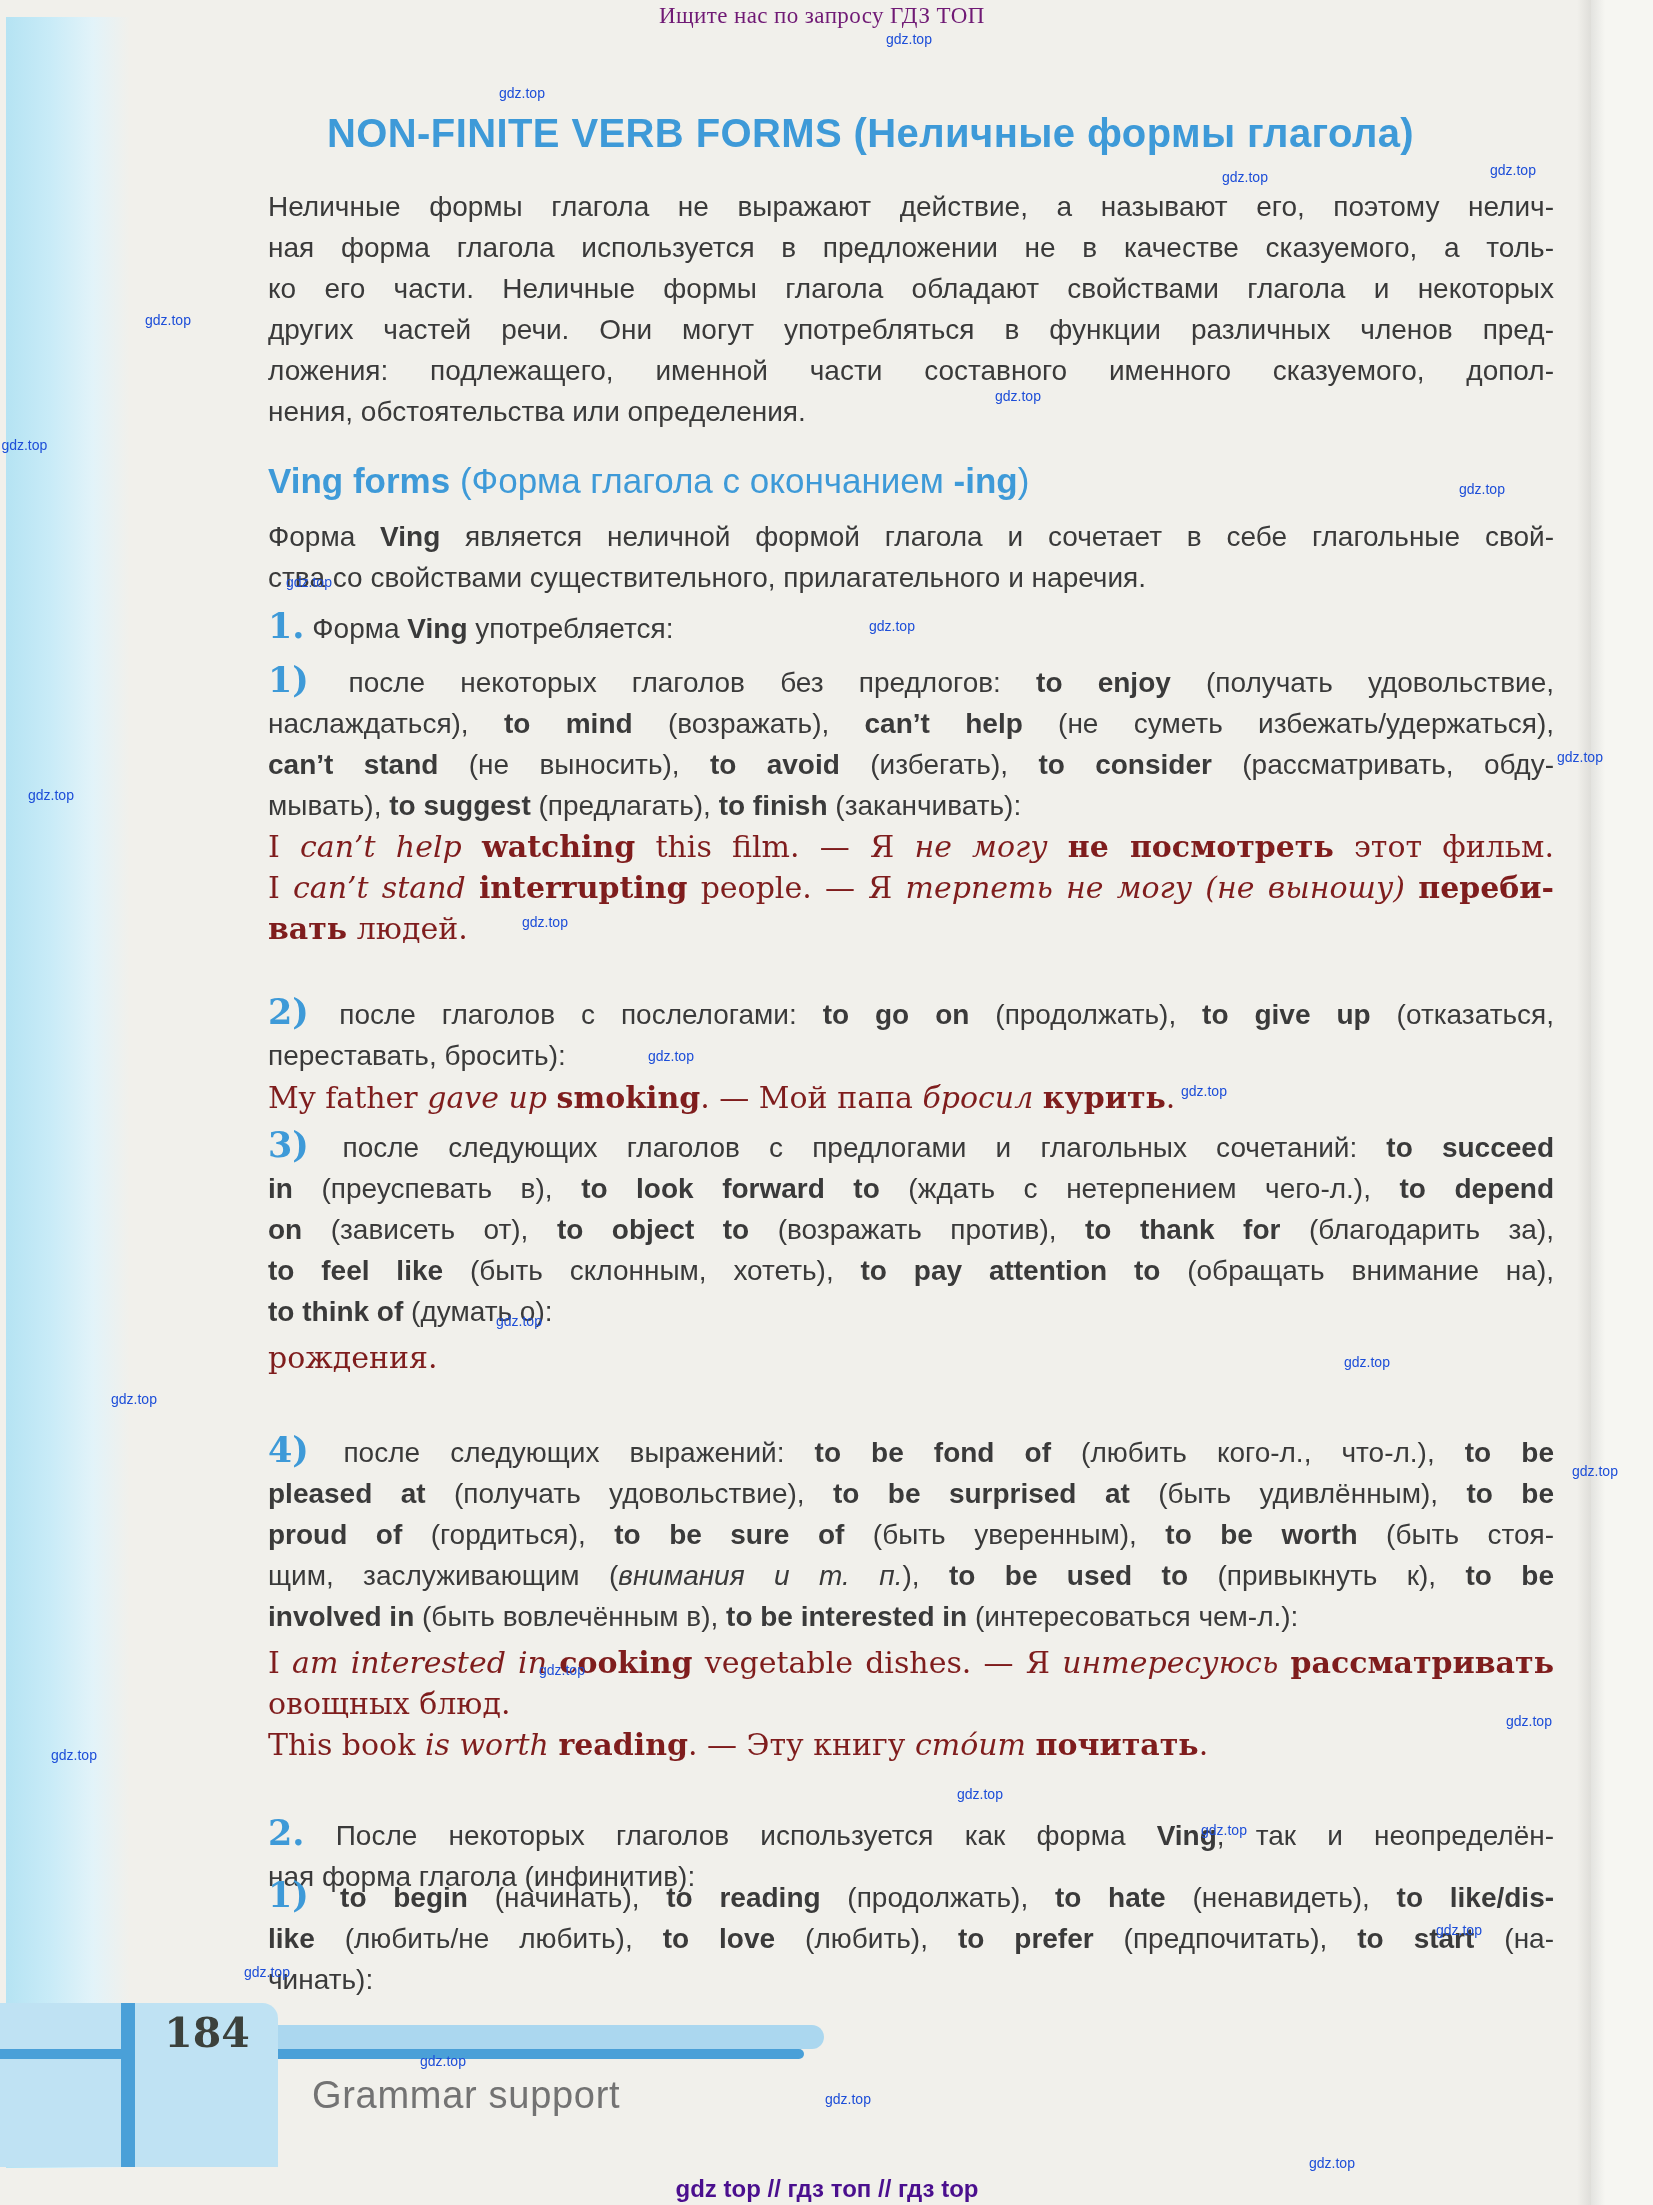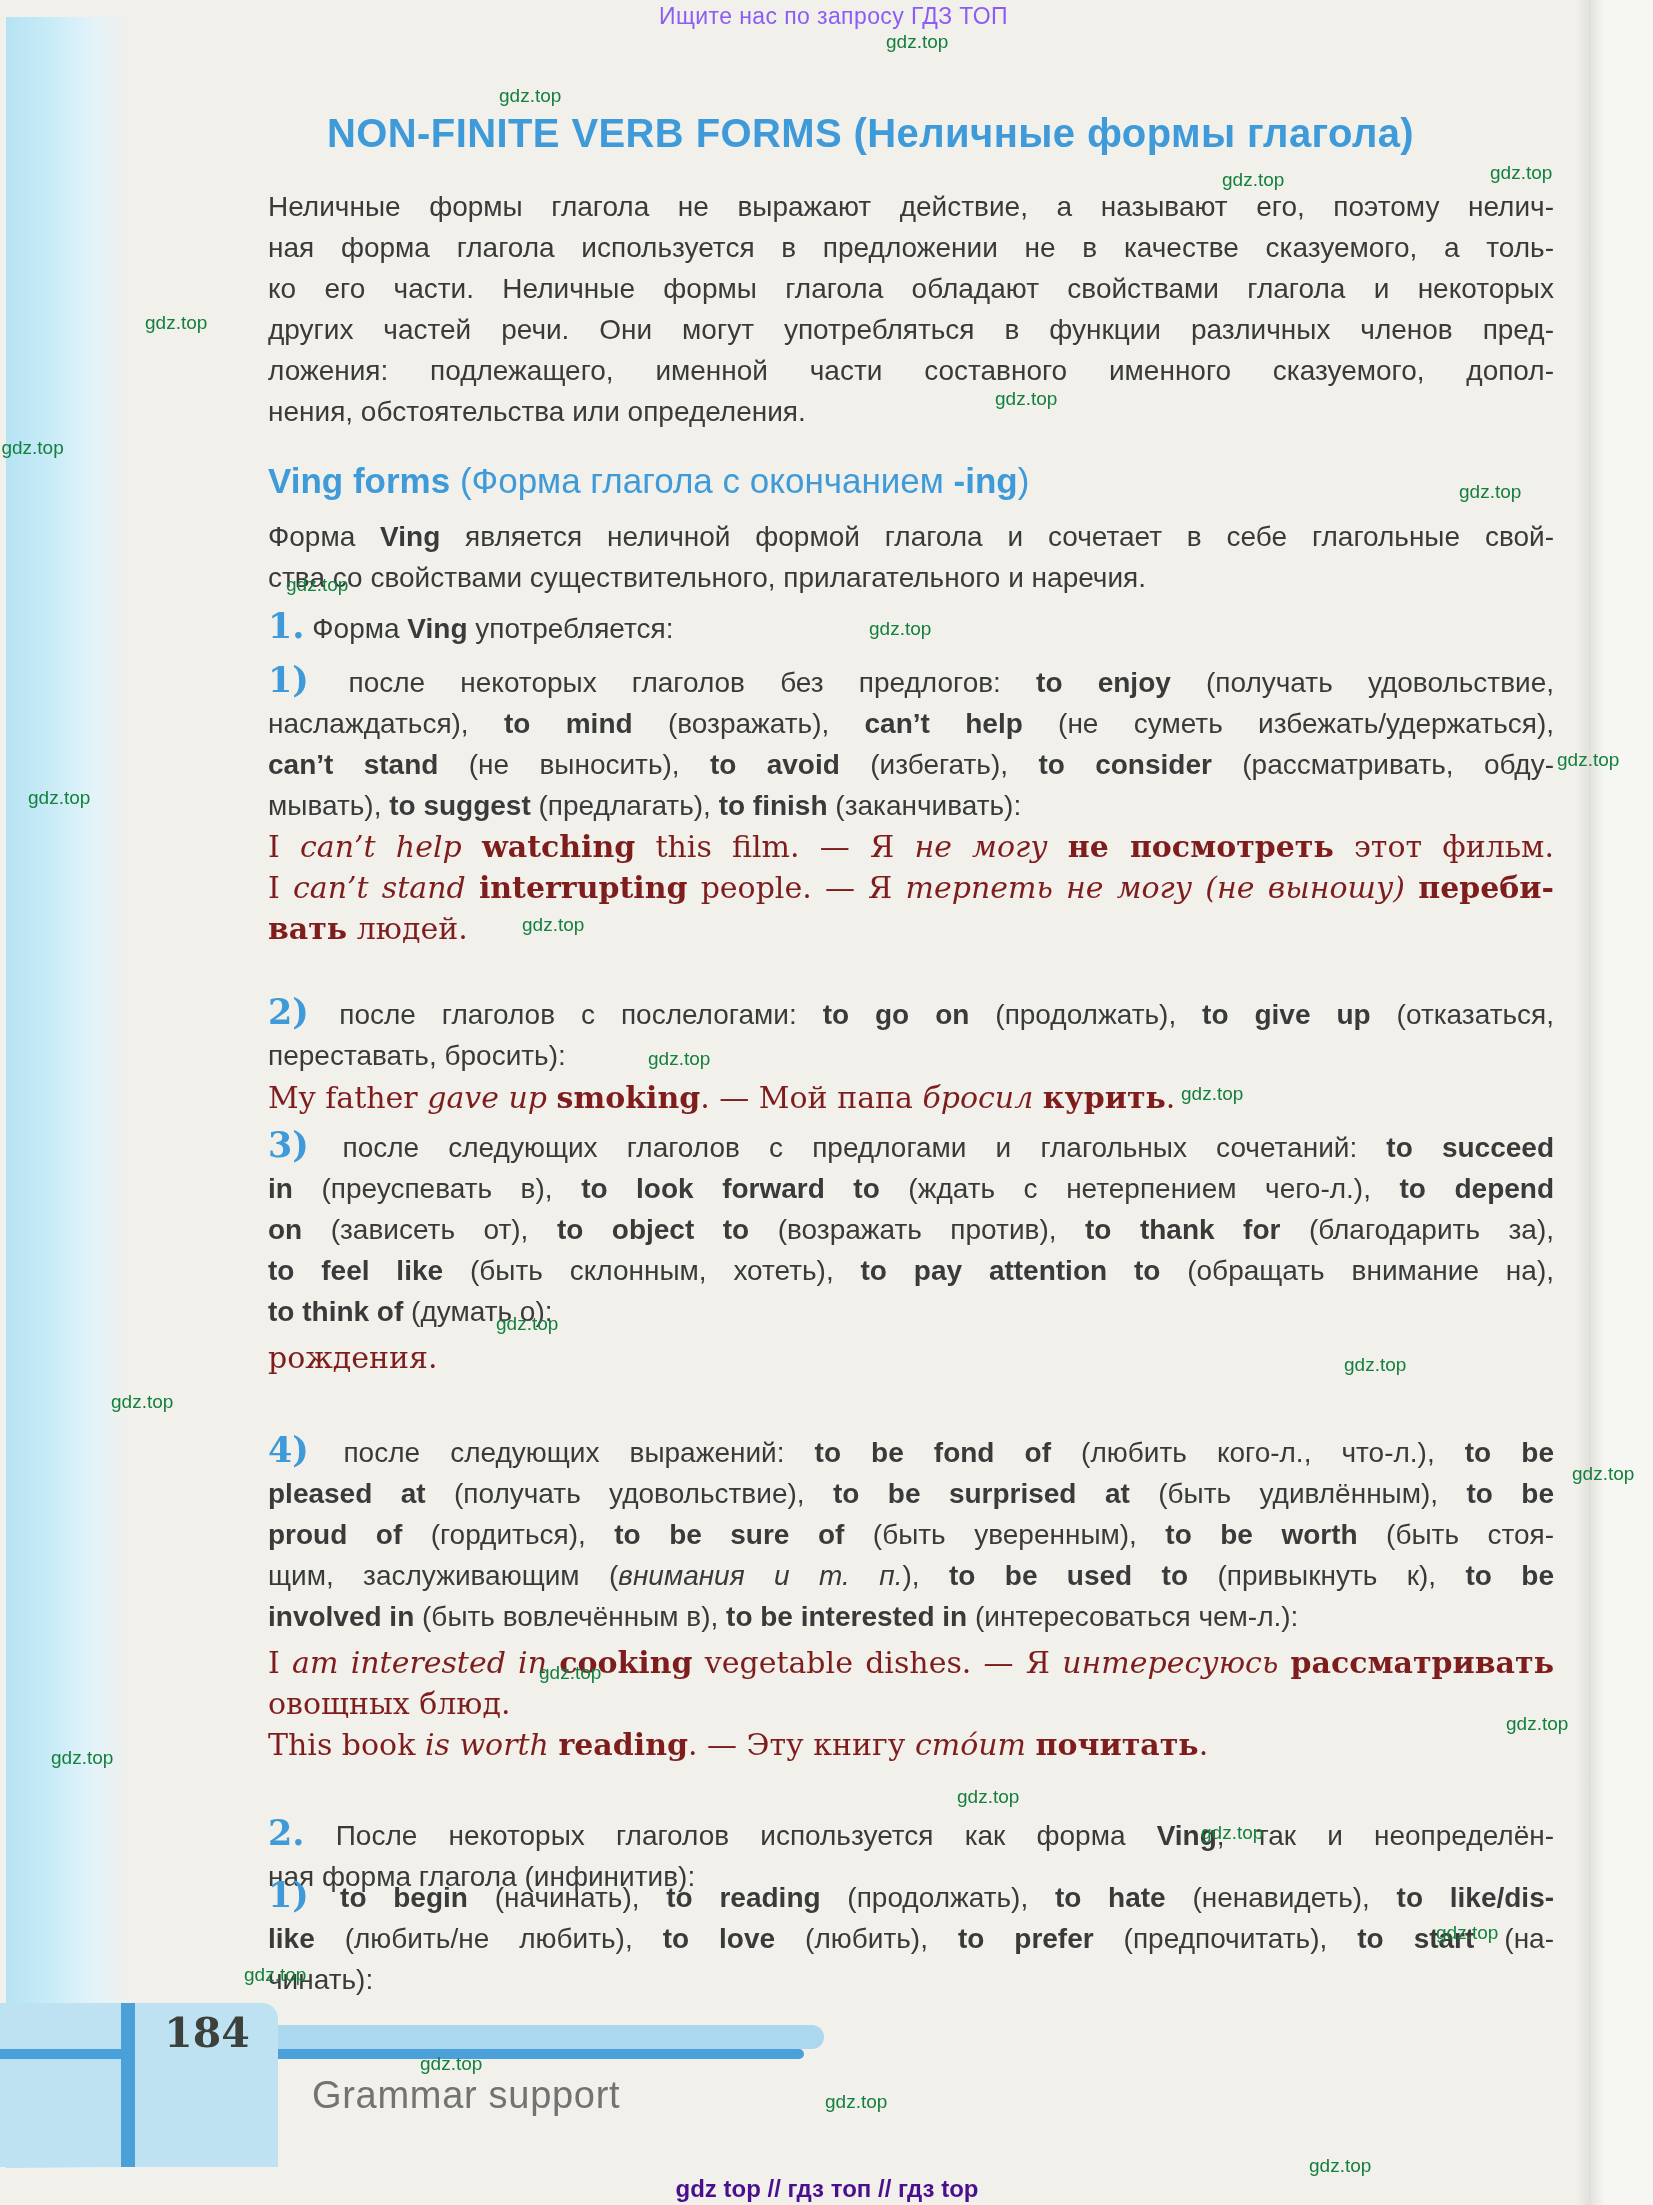--- a/index.html
+++ b/index.html
@@ -5,21 +5,21 @@
   html,body{margin:0;padding:0;background:#e8e8e4;}
   .page{position:relative;width:1654px;height:2205px;background:#f1f0eb;overflow:hidden;
         font-family:"Liberation Sans",sans-serif;}
   
   .gutter{position:absolute;left:5.7px;top:17px;width:124px;height:2151px;
           background:linear-gradient(to right,#b5e3f3 0%,#c8ebf7 35%,#e2f3f9 70%,rgba(241,240,235,0) 100%);}
   
   .fold{position:absolute;top:0;left:1577px;width:28px;height:2205px;
         background:linear-gradient(to right,rgba(0,0,0,0) 0%,rgba(90,90,90,0.12) 50%,rgba(0,0,0,0) 100%);}
   .edge{position:absolute;top:0;left:1591px;width:62px;height:2205px;background:#f6f6f2;}
-  .green-top{position:absolute;left:659px;top:2.8px;font-size:23px;letter-spacing:0.4px;color:#8b5cf6;}
+  .green-top{position:absolute;left:659px;top:2.8px;font-size:23px;letter-spacing:0.4px;color:#701a75;font-family:Liberation Serif, serif;}
   .title{position:absolute;left:327px;top:111px;width:1219px;margin:0;
          font-size:40px;font-weight:bold;letter-spacing:0.4px;color:#3e9ad8;white-space:nowrap;}
   .block{position:absolute;left:268px;width:1286px;color:#3a3a3a;}
   .sans{font-family:"Liberation Sans",sans-serif;font-size:28px;}
   .serif{font-family:"DejaVu Serif",serif;font-size:30px;color:#7f1d1d;}
   .bluehead{font-family:"Liberation Sans",sans-serif;font-size:35px;color:#3e9ad8;}
   .line{line-height:41px;}
   .bluehead .line{line-height:44px;}
   .just{text-align:justify;text-align-last:justify;}
   .s-r{font-style:normal;font-weight:normal;}
@@ -34,21 +34,21 @@
   .hline{position:absolute;left:0;top:2049px;width:121px;height:10px;background:#4aa0d8;}
   .band-light{position:absolute;left:278px;top:2025px;width:546px;height:24px;background:#abd7ef;
        border-radius:0 12px 12px 0;}
   .band-dark{position:absolute;left:278px;top:2049px;width:526px;height:10px;background:#4aa0d8;
        border-radius:0 5px 5px 0;}
   .pagenum{position:absolute;left:136px;top:2009px;width:142px;text-align:center;
        font-family:"DejaVu Serif",serif;font-weight:bold;font-size:41px;color:#3c413c;}
   .footer-label{position:absolute;left:312px;top:2074px;font-size:38px;letter-spacing:0.7px;color:#737373;}
   .purple-bottom{position:absolute;left:0;top:2175px;width:1654px;text-align:center;
        font-size:24px;font-weight:600;color:#4a0f8e;}
-  .wm{position:absolute;font-family:"Liberation Sans",sans-serif;font-size:19px;color:#15803d;white-space:nowrap;}
+  .wm{position:absolute;font-family:"Liberation Sans",sans-serif;font-size:14px;color:#1d4ed8;white-space:nowrap;}
 </style>
 </head>
 <body>
 
 <div class="page">
 
   <div class="gutter"></div>
   <div class="edge"></div>
   <div class="fold"></div>
 

